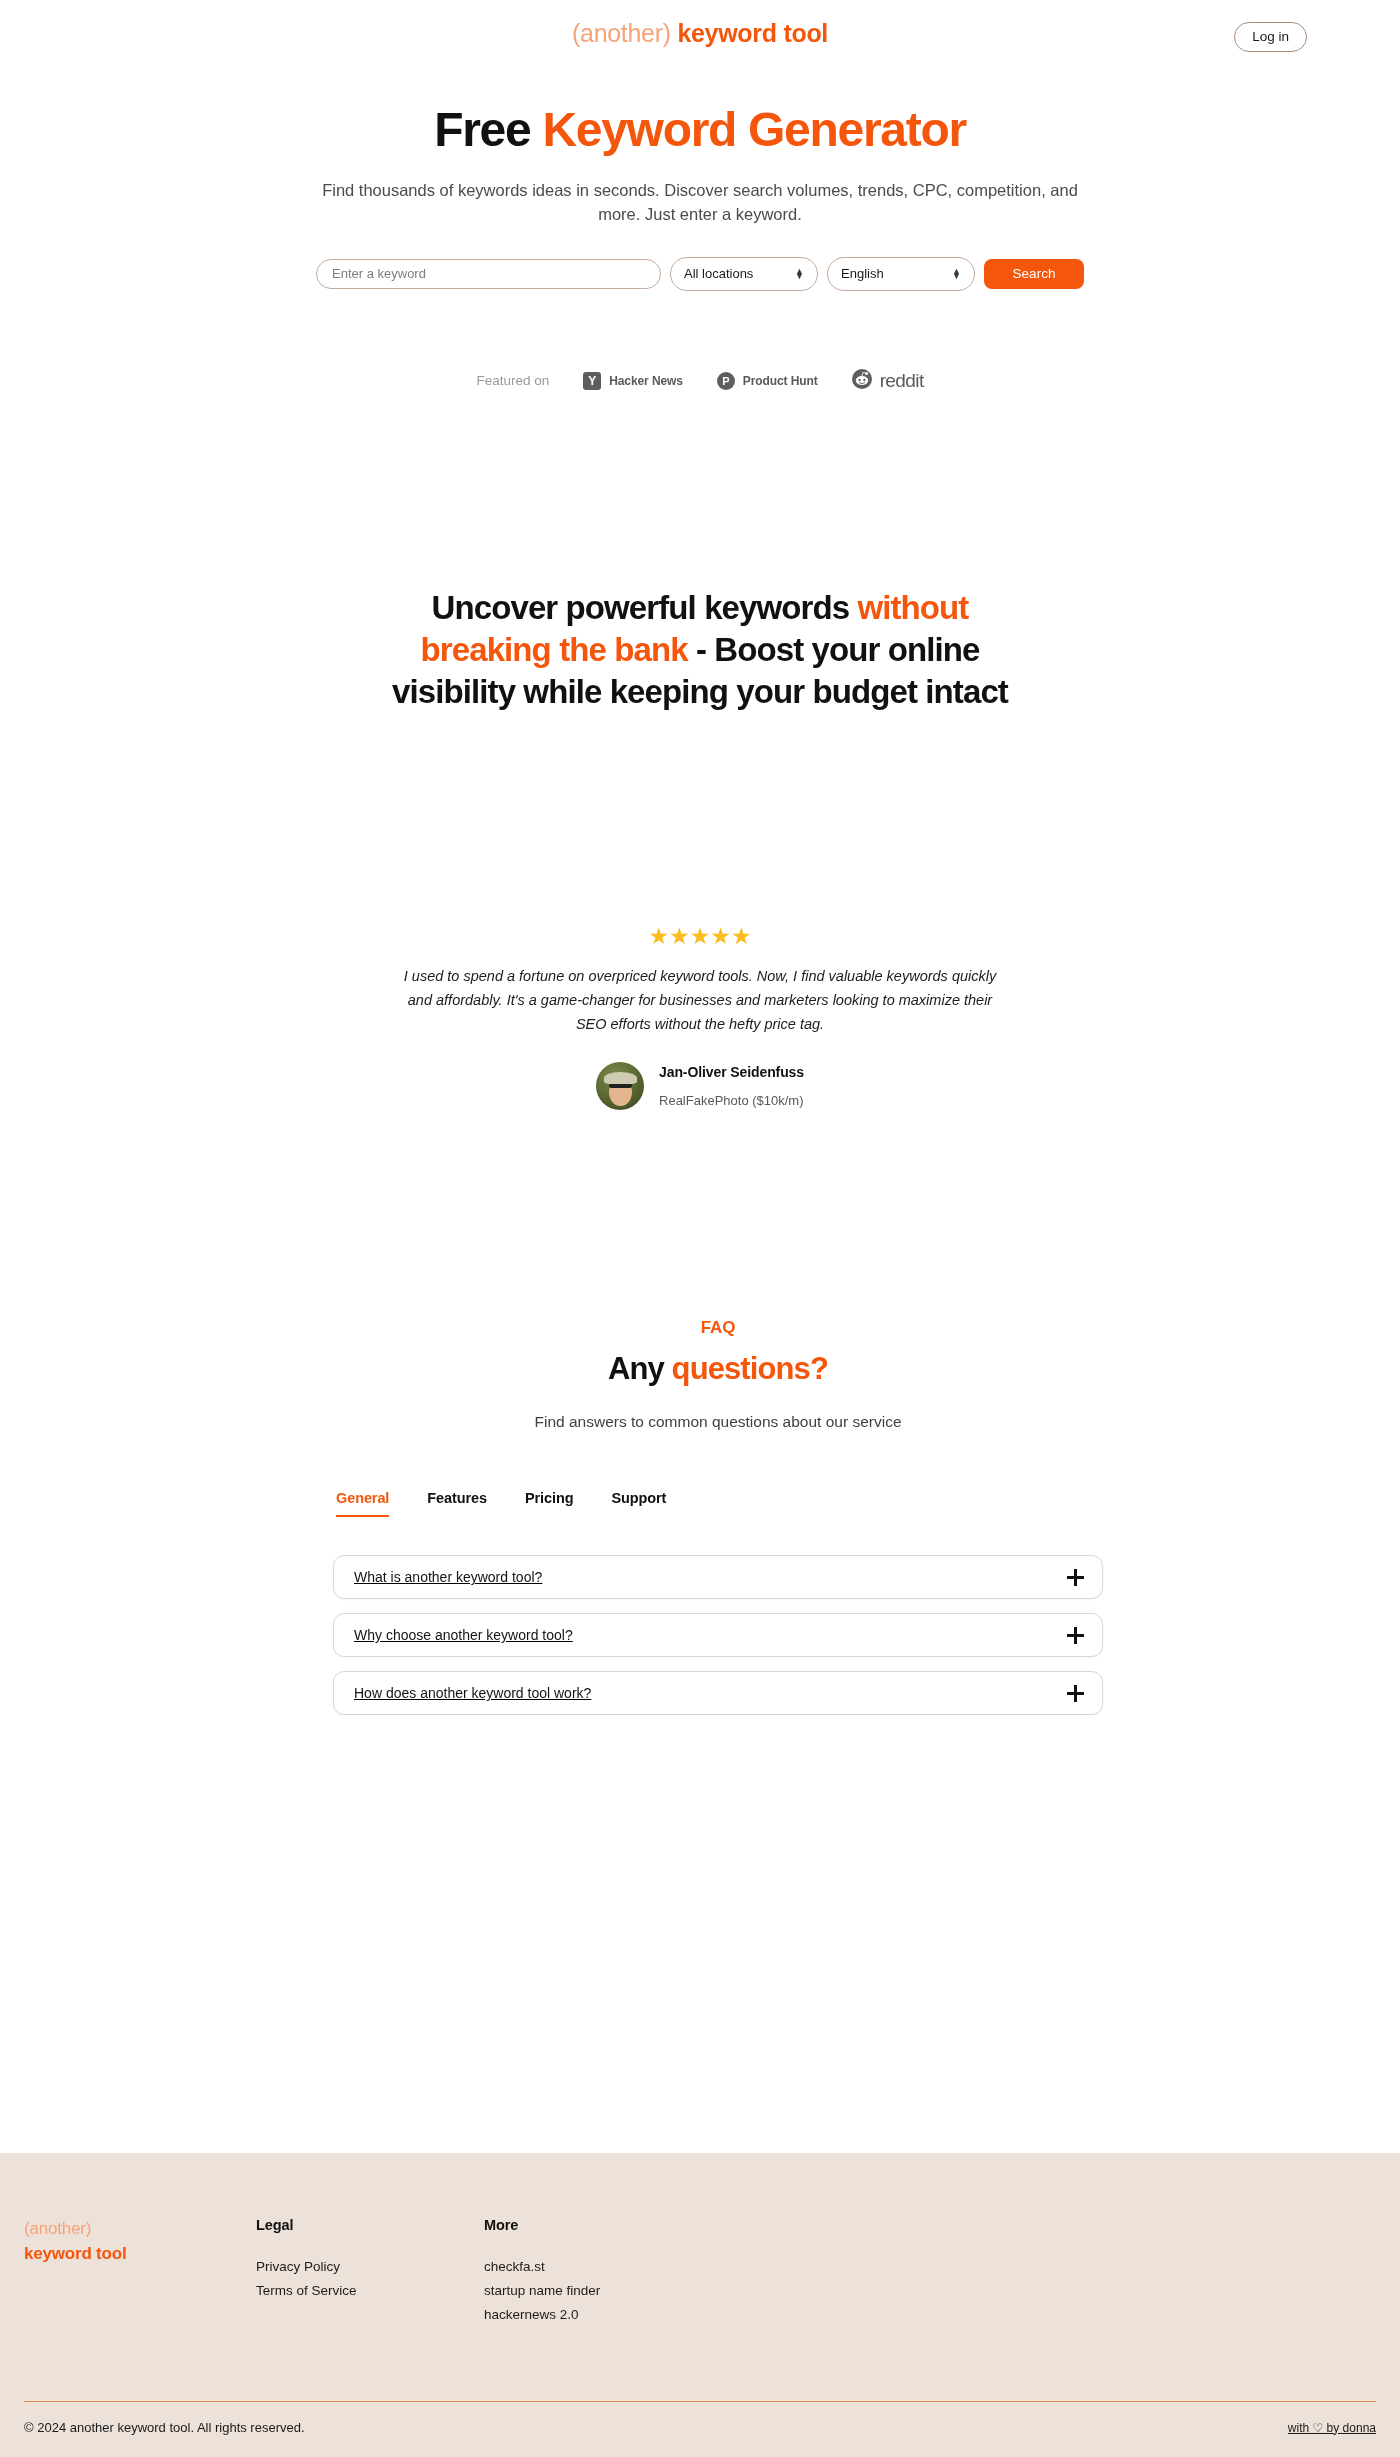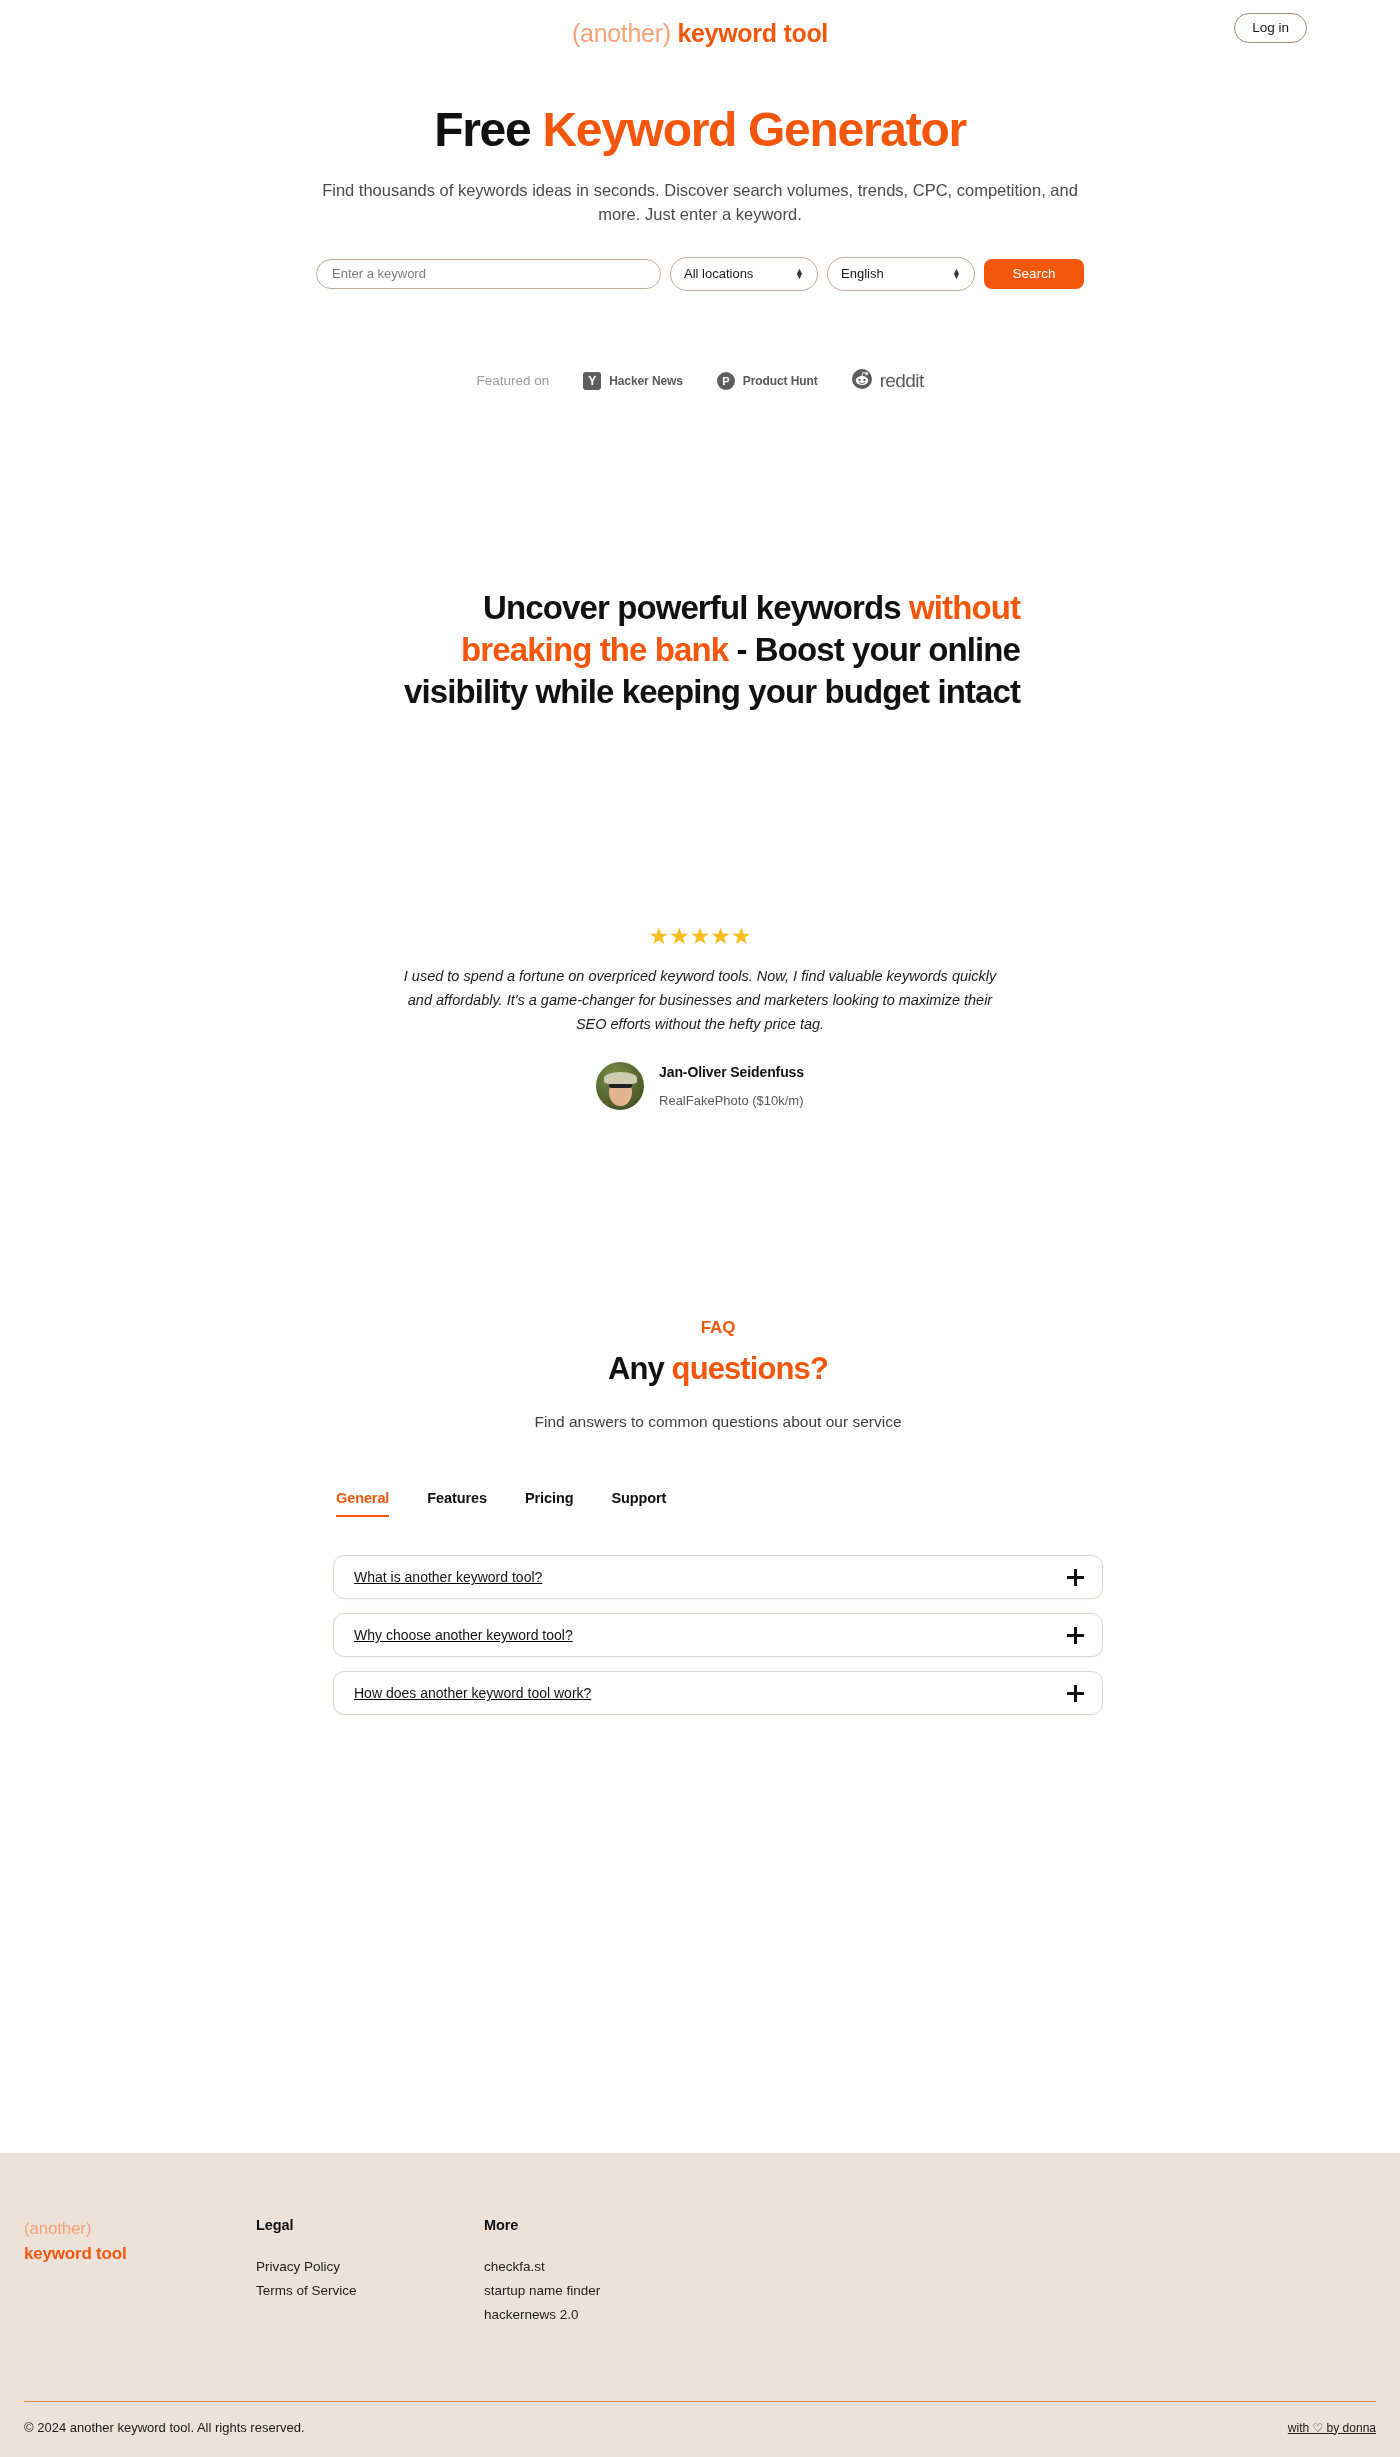--- a/index.html
+++ b/index.html
@@ -38,21 +38,21 @@
     color: #f7a278;
     font-weight: 400;
   }
   .brand-main {
     color: #f4560c;
     font-weight: 700;
   }
   .login-btn {
     position: absolute;
     right: 93px;
-    top: 13px;
+    top: 22px;
     height: 30px;
     padding: 0 17px;
     border-radius: 999px;
     border: 1px solid #a98c79;
     background: #ffffff;
     color: #1a1a1a;
     font-size: 13.5px;
     font-family: "Liberation Sans", sans-serif;
     line-height: 28px;
     cursor: pointer;
@@ -180,21 +180,21 @@
   .reddit-word {
     font-size: 19px;
     font-weight: 400;
     color: #5a5a5a;
     letter-spacing: -0.6px;
   }
 
   
   .statement {
     margin-top: 194px;
-    text-align: right;
+    text-align: center;
     width: 640px;
     margin-left: auto;
     margin-right: auto;
     font-size: 33px;
     font-weight: 700;
     line-height: 1.28;
     letter-spacing: -0.9px;
     color: #111111;
   }
   .statement .accent { color: #f4560c; }

